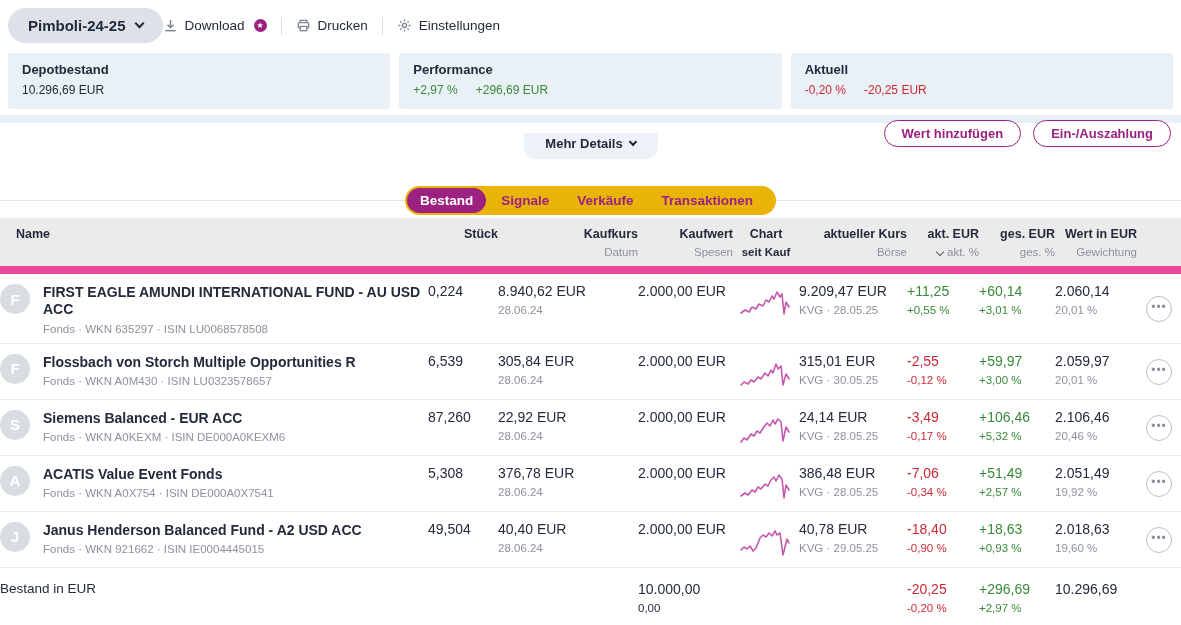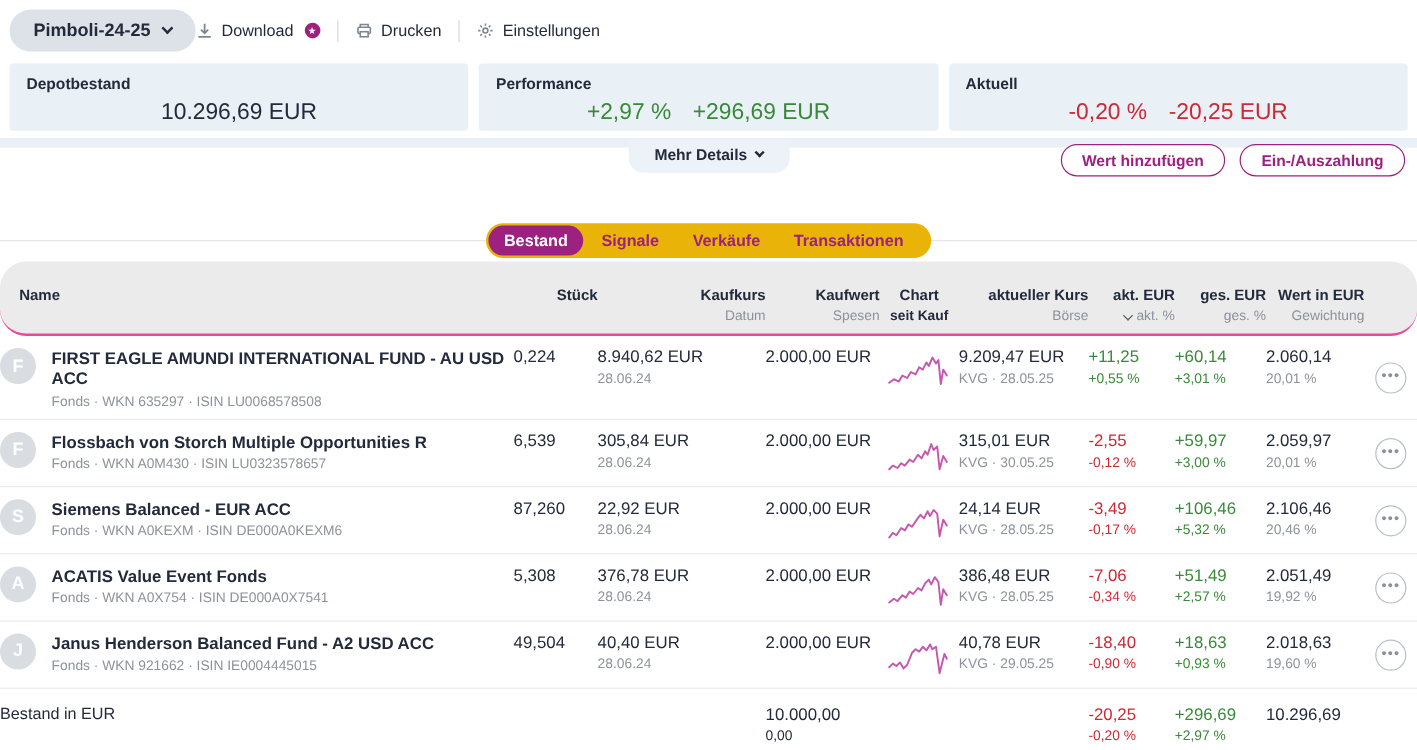--- a/index.html
+++ b/index.html
@@ -18,48 +18,48 @@
     font-family:inherit; font-size:13.5px; color:#232a3b; }
   .top-link svg { stroke:#7c8591; }
   .vsep { width:1px; height:18px; background:#d5dade; }
   .star-badge { width:13px; height:13px; border-radius:50%; background:#9c2180; color:#fff;
     font-size:8px; line-height:13px; text-align:center; display:inline-block; margin-left:2px; }
 
   
   .cards { display:flex; gap:9px; padding:10px 8px 0 8px; }
   .card { flex:1; background:#e9f0f6; border-radius:3px; padding:9px 14px 8px 14px; height:56px; }
   .card-label { font-size:13px; font-weight:700; }
-  .card-values { display:flex; justify-content:center; gap:18px; margin-top:6px; font-size:19px; }
+  .card-values { display:flex; justify-content:flex-start; gap:18px; margin-top:6px; font-size:12px; }
   .pos { color:#388a38; } .neg { color:#cc2936; }
 
   
   .band-zone { position:relative; height:76px; }
   .details-band { position:absolute; top:6px; left:0; right:0; height:8px; background:#e9f0f6; }
-  .details-tab { position:absolute; top:9px; left:50%; transform:translateX(-50%); width:134px;
+  .details-tab { position:absolute; top:24px; left:50%; transform:translateX(-50%); width:134px;
     background:#ecf2f7; border:none; border-radius:0 0 12px 12px; padding:3px 0 8px 0;
     font-family:inherit; font-size:13px; font-weight:600; color:#232a3b; cursor:pointer;
     display:flex; align-items:center; justify-content:center; gap:7px; }
   .details-tab .chev { width:6px; height:6px; margin-top:-3px; }
   .band-buttons { position:absolute; top:11px; right:10px; display:flex; gap:12px; }
   .pill-btn { background:#fff; border:1.5px solid #9c2180; color:#9c2180; border-radius:16px;
     padding:5px 17px; font-family:inherit; font-size:13px; font-weight:600; cursor:pointer; }
 
   
   .tabs-row { position:relative; height:30px; display:flex; justify-content:center; align-items:center; }
   .tabs-row::before { content:""; position:absolute; left:0; right:0; top:50%; border-top:1px solid #e6e6e8; }
   .tab-group { position:relative; display:flex; align-items:flex-end; gap:2px; background:#eab308;
     border-radius:16px; padding:2px 10px 2px 2px; }
   .tab { border:none; background:none; color:#9c2180; font-family:inherit; font-size:13.5px;
     font-weight:700; padding:5px 13px; border-radius:14px; cursor:pointer; }
   .tab.active { background:#9c2180; color:#fff; }
 
   
   .grid { display:grid; grid-template-columns:minmax(0,1fr) 70px 140px 95px 66px 108px 72px 76px 82px 44px;
     padding-left:16px; }
-  .thead { background:#ebebec; border-bottom:2px solid #ec4899; padding-top:21px; padding-bottom:8px; margin-top:3px;border-radius:22px; }
+  .thead { background:#ebebec; border-bottom:8px solid #ec4899; padding-top:9px; padding-bottom:8px; margin-top:3px; }
   .h1 { font-size:12.5px; font-weight:700; color:#232a3b; }
   .h2 { font-size:11.5px; color:#8b919c; margin-top:5px; }
   .h2.dark { color:#232a3b; font-weight:700; }
   .hr { text-align:right; }
   .hc { text-align:center; }
   .sort-chip { display:inline-block; width:6px; height:6px; border-right:1.5px solid #555b66;
     border-bottom:1.5px solid #555b66; transform:rotate(45deg); margin:0 4px 1px 0; }
 
   .trow { padding:9px 0 8px 0; align-items:start; }
   .trow + .trow, .frow { border-top:1px solid #ececee; }

